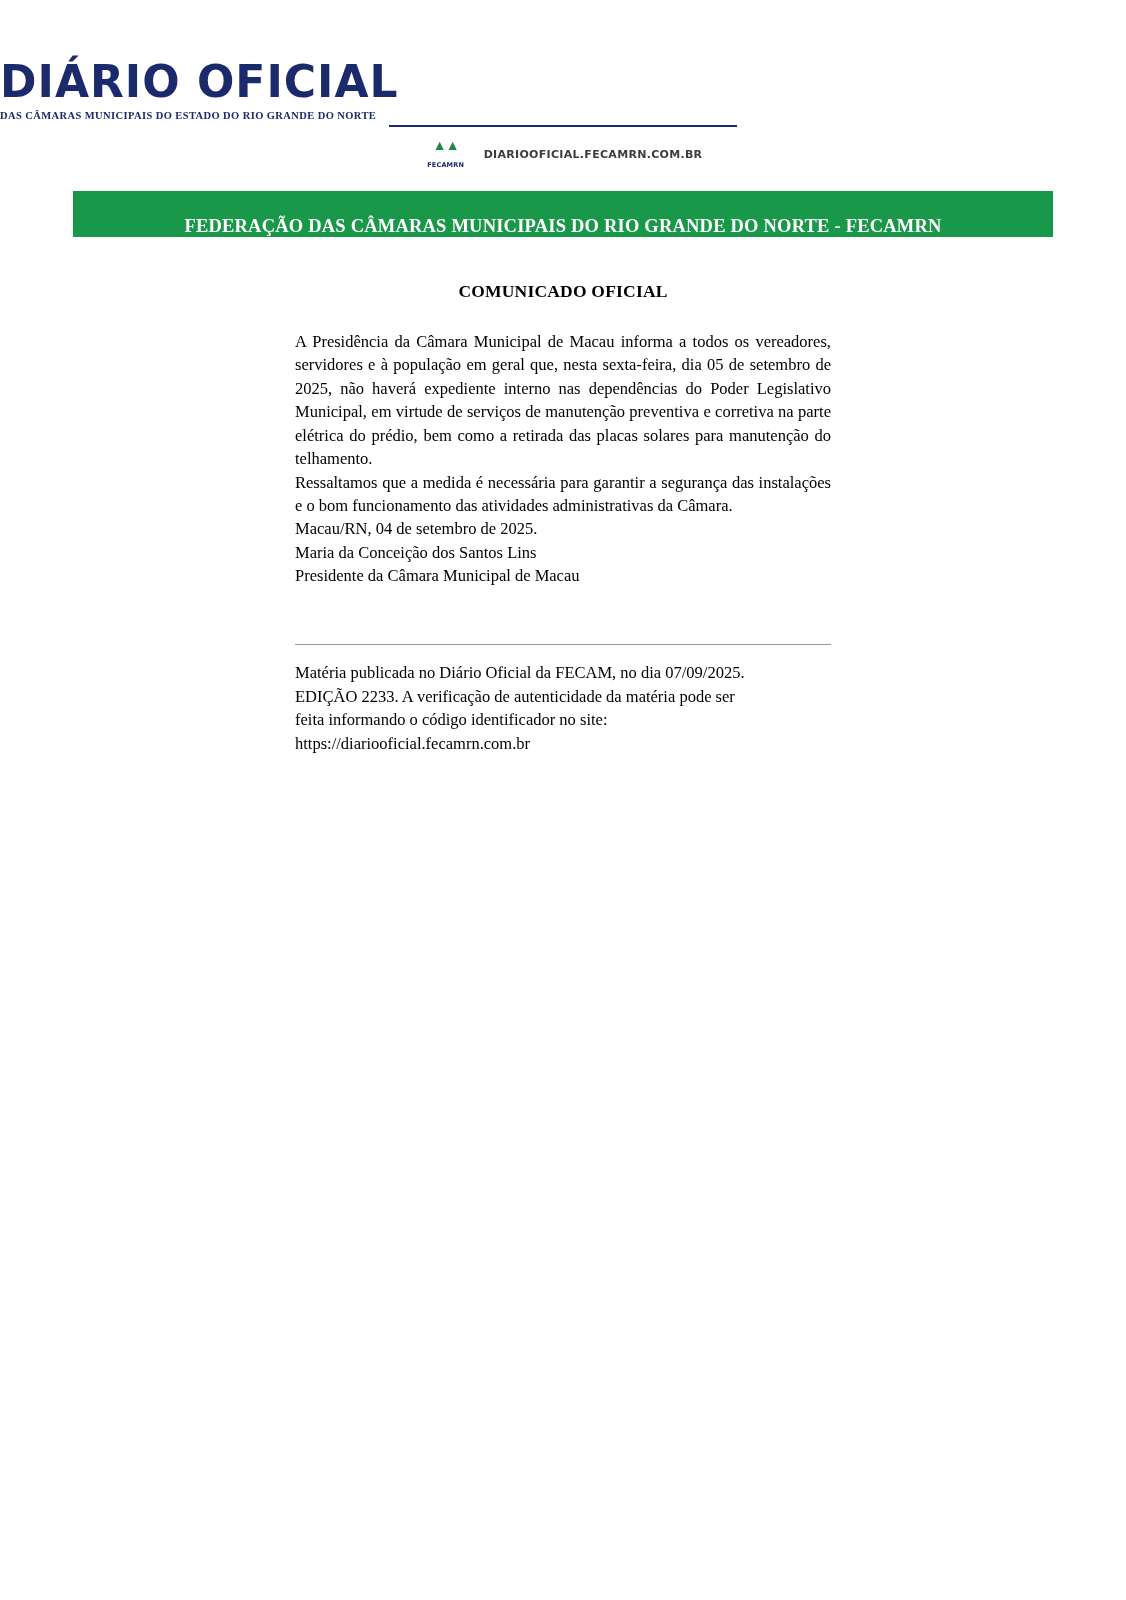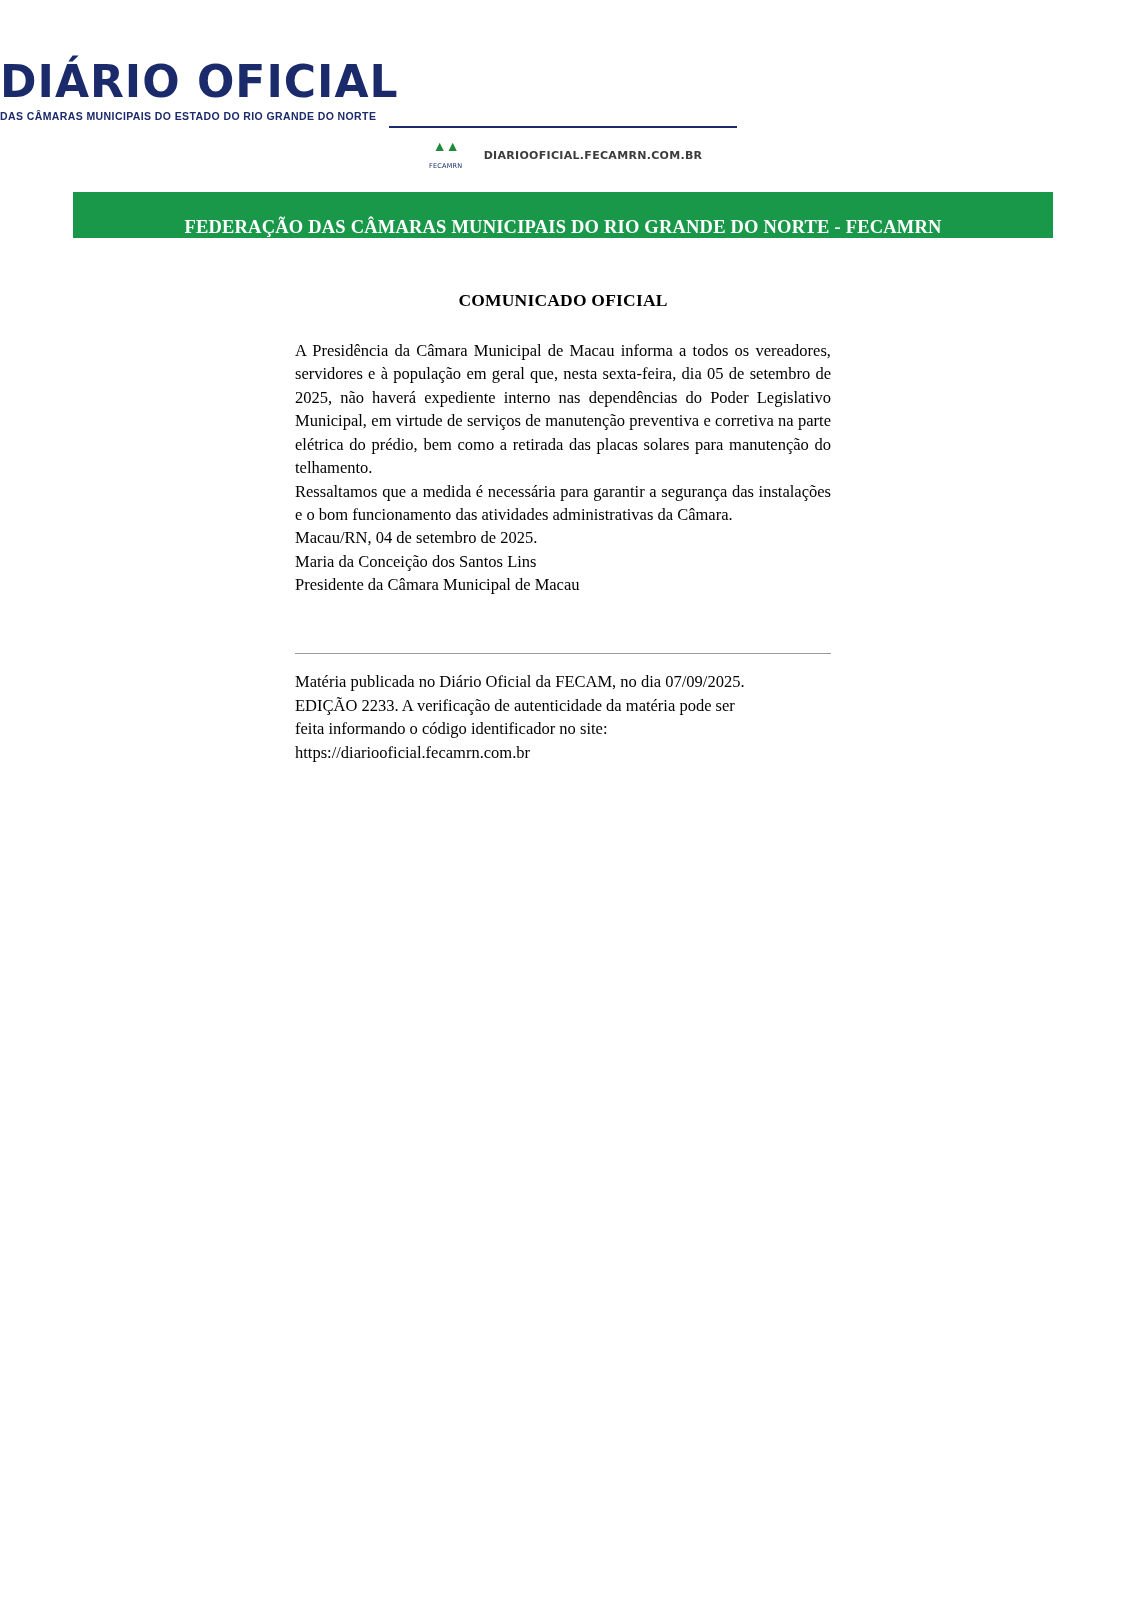--- a/index.html
+++ b/index.html
@@ -29,21 +29,21 @@
   }
   .masthead-title {
     font-family: "DejaVu Sans", sans-serif;
     font-weight: bold;
     font-size: 44px;
     letter-spacing: 1px;
     color: #1b2a6b;
     line-height: 1.0;
   }
   .masthead-sub {
-    font-family: Liberation Sans, sans-serif;
+    font-family: Liberation Serif, serif;
     font-weight: bold;
     font-size: 10.5px;
     letter-spacing: 0.4px;
     color: #1b2a6b;
     margin-top: 6px;
   }
   .masthead-rule {
     width: 348px;
     height: 2px;
     background: #1b2a6b;
@@ -67,21 +67,21 @@
   }
   .logo-mark {
     font-size: 14px;
     color: #1d8a3c;
     line-height: 1;
     letter-spacing: -1px;
   }
   .logo-text {
     font-family: "DejaVu Sans", sans-serif;
     font-size: 6.5px;
-    font-weight: normal;
+    font-weight: bold;
     color: #1b2a6b;
     letter-spacing: 0.2px;
     margin-top: 8px;
   }
   .site-url {
     font-family: "DejaVu Sans", sans-serif;
     font-size: 11px;
     font-weight: bold;
     letter-spacing: 0.3px;
     color: #3c3c3c;
@@ -101,21 +101,21 @@
     font-family: "Liberation Serif", serif;
     font-weight: bold;
     font-size: 18.5px;
     color: #ffffff;
     letter-spacing: 0.2px;
   }
 
   
   .content {
     width: 536px;
-    margin: 16px auto;
+    margin: 8px auto;
     padding-top: 36px;
   }
   .doc-title {
     text-align: center;
     font-weight: bold;
     font-size: 17.5px;
     letter-spacing: 0.2px;
   }
   .body-block {
     margin-top: 28px;

